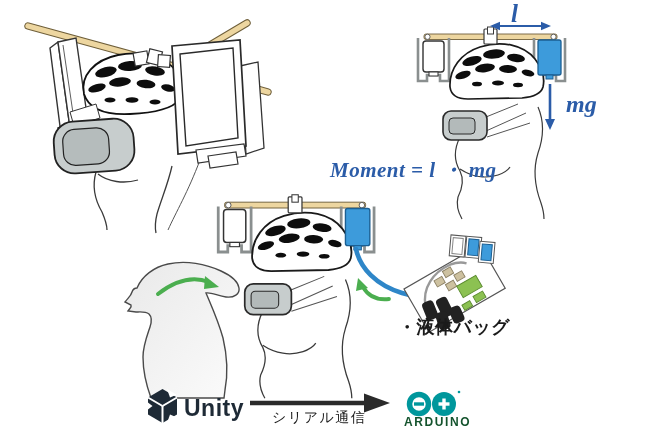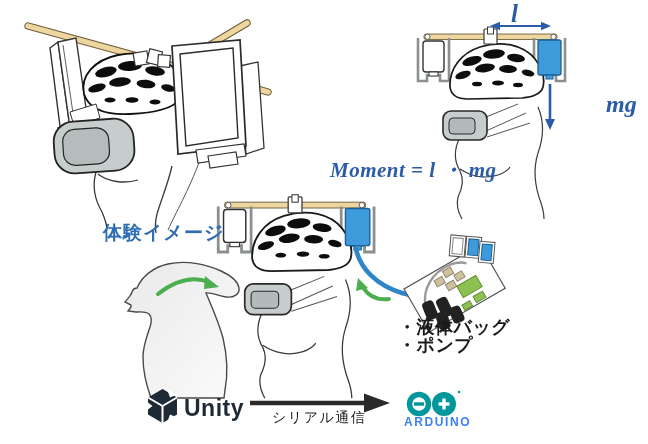--- a/index.html
+++ b/index.html
@@ -2,27 +2,27 @@
 <html><head>
 <meta charset="utf-8">
 <style>
   html,body{margin:0;padding:0;background:#fff;}
   .canvas{position:relative;width:648px;height:444px;background:#ffffff;overflow:hidden;
           font-family:"Liberation Sans", sans-serif;}
   .abs{position:absolute;}
   .scene{position:absolute;left:0;top:0;}
   .blue-serif{font-family:"Liberation Serif", serif;font-style:italic;font-weight:bold;color:#2B5CA8;}
   .label-l{left:511px;top:0px;font-size:25px;}
-  .label-mg{left:566px;top:91px;font-size:24px;margin-left:40px;}
+  .label-mg{left:566px;top:91px;font-size:24px;}
   .label-moment{left:330px;top:156px;font-size:21px;letter-spacing:0.5px;}
   .label-experience{left:103px;top:220px;font-size:19px;font-weight:bold;color:#2E6DB4;letter-spacing:1px;}
   .hardware-list{left:398px;top:319px;font-size:18px;font-weight:bold;color:#1a1a1a;line-height:17.5px;letter-spacing:0.5px;}
   .label-unity{left:184px;top:395px;font-size:23px;font-weight:800;color:#1E2A36;letter-spacing:0.5px;text-align:center;}
   .label-serial{left:272px;top:409px;font-size:14px;font-weight:normal;color:#1a1a1a;letter-spacing:1.5px;}
-  .label-arduino{left:404px;top:415px;font-size:12px;font-weight:bold;color:#3b82f6;letter-spacing:1.6px;}
+  .label-arduino{left:404px;top:415px;font-size:12px;font-weight:bold;color:#14532d;letter-spacing:1.6px;}
 </style>
 </head>
 <body>
 
 <div class="canvas">
 
 <svg class="scene" width="648" height="444" viewBox="0 0 648 444">
   <defs>
     <linearGradient id="headGrad" x1="0" y1="0" x2="1" y2="1">
       <stop offset="0" stop-color="#e9e9e9"></stop>
@@ -239,24 +239,22 @@
     <rect x="10" y="16.3" width="10" height="3.4" fill="#00979C"></rect>
     <rect x="34.5" y="16.3" width="11" height="3.4" fill="#ffffff"></rect>
     <rect x="38.3" y="12.5" width="3.4" height="11" fill="#ffffff"></rect>
     <circle cx="55" cy="6" r="1.3" fill="#00979C"></circle>
   </g>
 </svg>
 
 <div class="abs blue-serif label-l">l</div>
 <div class="abs blue-serif label-mg">mg</div>
 <div class="abs blue-serif label-moment">Moment = l ・ mg</div>
-<div class="abs label-experience">体験イメージ</div>
 
 <div class="abs hardware-list">
   <div>・液体バッグ</div>
-  <div>・ポンプ</div>
 </div>
 
 <div class="abs label-unity">Unity</div>
 <div class="abs label-serial">シリアル通信</div>
 <div class="abs label-arduino">ARDUINO</div>
 
 </div>
 
 </body></html>

